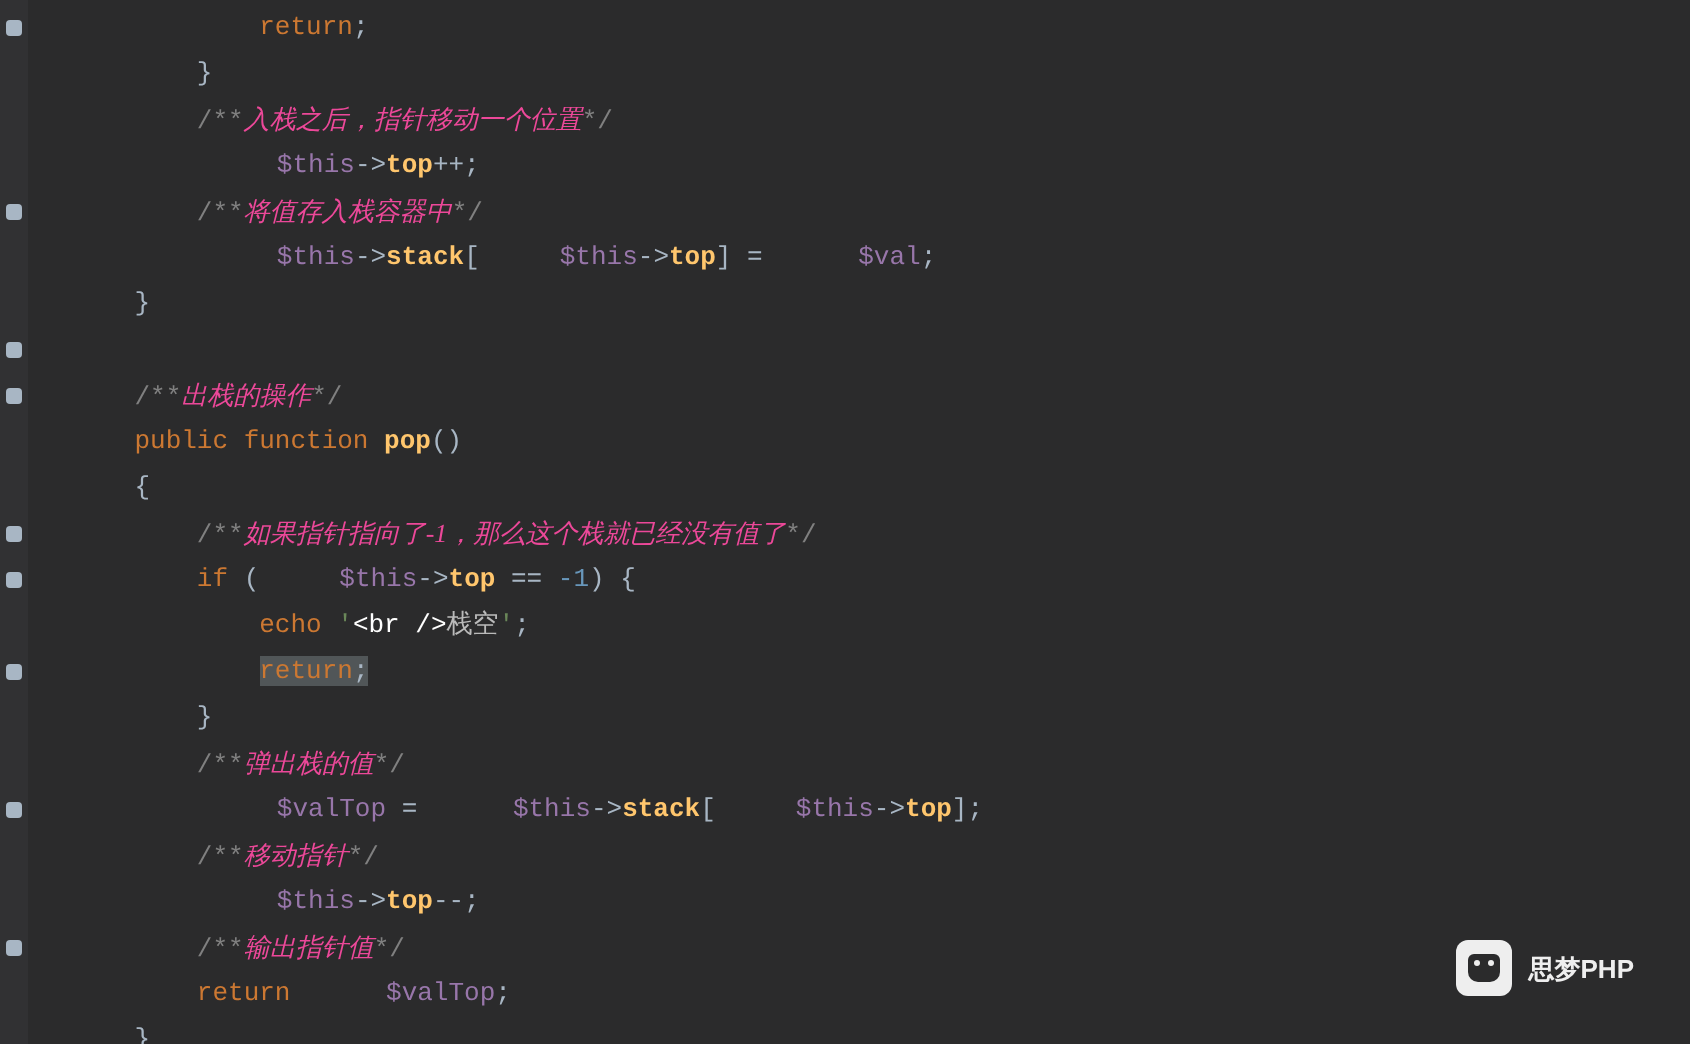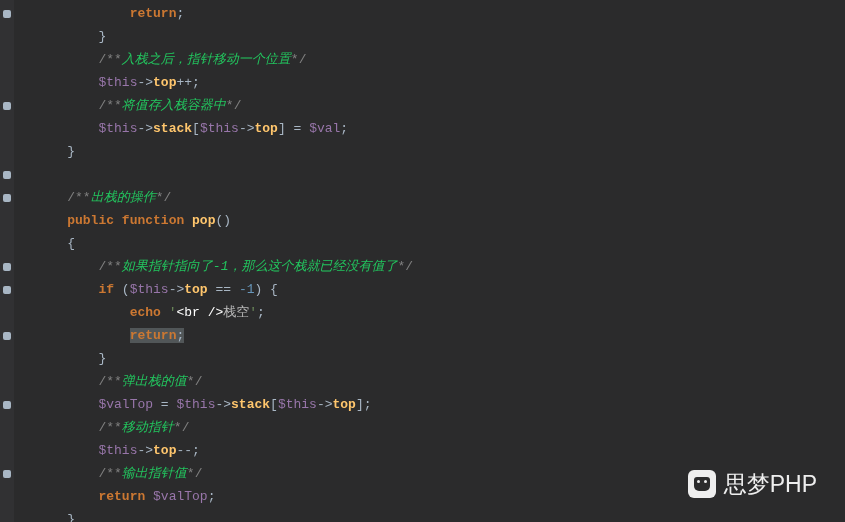--- a/index.html
+++ b/index.html
@@ -1,32 +1,32 @@
 <!DOCTYPE html>
 <html><head>
 <meta charset="utf-8">
 <style>
 * { margin:0; padding:0; box-sizing:border-box; }
 body { background:#2b2b2c; font-family:Consolas,"Courier New",monospace; font-size:13px; line-height:23px; color:#a8b6c4; overflow:hidden; width:845px; height:522px; position:relative; }
 .gutter { position:absolute; left:0; top:0; width:14px; height:100%; background:#313133; }
 .gutter .mark { position:absolute; left:3px; width:8px; height:8px; background:#a8b6c4; border-radius:2px; }
 .code { position:absolute; left:14px; top:0; right:0; padding:2px 0 0 0; white-space:pre; }
 .line { height:23px; padding-left:22px; }
-.kw { color:#cc7832; font-weight:bold; }
-.var { color:#9876aa; }
+.kw { color:#cc7832; font-weight:normal; }
+.var { color:#9876aa;margin-left:40px; }
 .op { color:#a8b6c4; }
 .fn { color:#ffc66d;font-weight:bold; }
 .cm { color:#808080; }
-.cm2 { color:#22c55e; font-style:italic; }
+.cm2 { color:#ec4899; font-style:italic;font-family:Liberation Serif, serif; }
 .num { color:#6897bb; }
 .str { color:#6a8759; }
 .tag { color:#ffffff; }
 .cjk { color:#bababa;text-align:right; }
 .hl { background:#515658; }
-.watermark { position:absolute; right:28px; bottom:24px; display:flex; align-items:center; gap:8px; color:#fff; font-family:"Microsoft YaHei",sans-serif; font-size:23px; font-weight:400; opacity:.92; }
+.watermark { position:absolute; right:28px; bottom:24px; display:flex; align-items:center; gap:8px; color:#fff; font-family:"Microsoft YaHei",sans-serif; font-size:13px; font-weight:700; opacity:.92; }
 .wm-icon { width:28px; height:28px; background:#fff; border-radius:6px; position:relative; display:flex; align-items:center; justify-content:center; }
 .wm-icon::before { content:""; width:16px; height:14px; background:#2b2b2c; border-radius:3px 3px 5px 5px; }
 .wm-icon .dot{ position:absolute; width:3px; height:3px; border-radius:50%; background:#fff; top:10px; }
 .wm-icon .d1{ left:9px; } .wm-icon .d2{ left:16px; }
 </style>
 </head>
 <body>
 
 <div class="gutter">
     <div class="mark" style="top: 10px;"></div>

